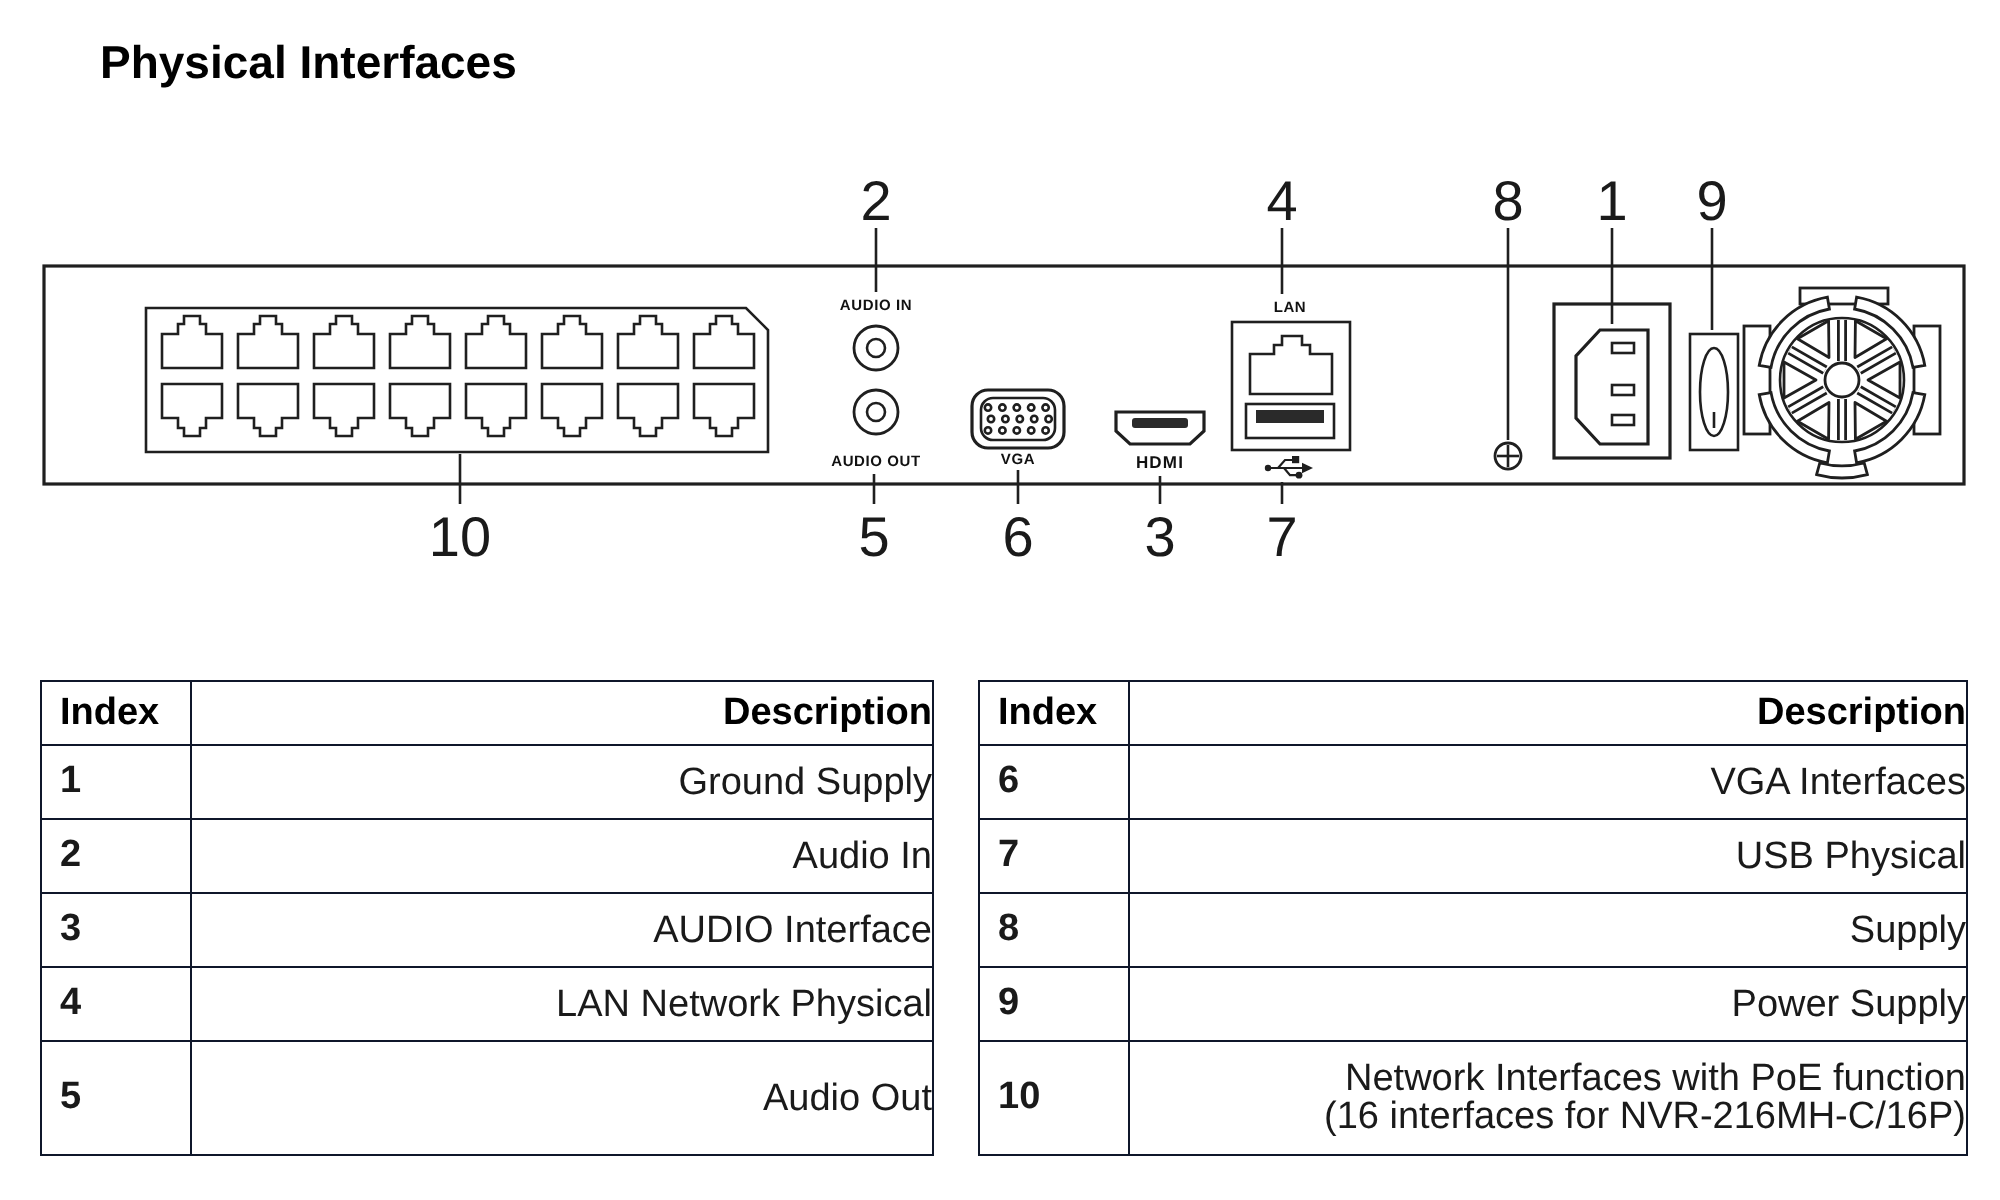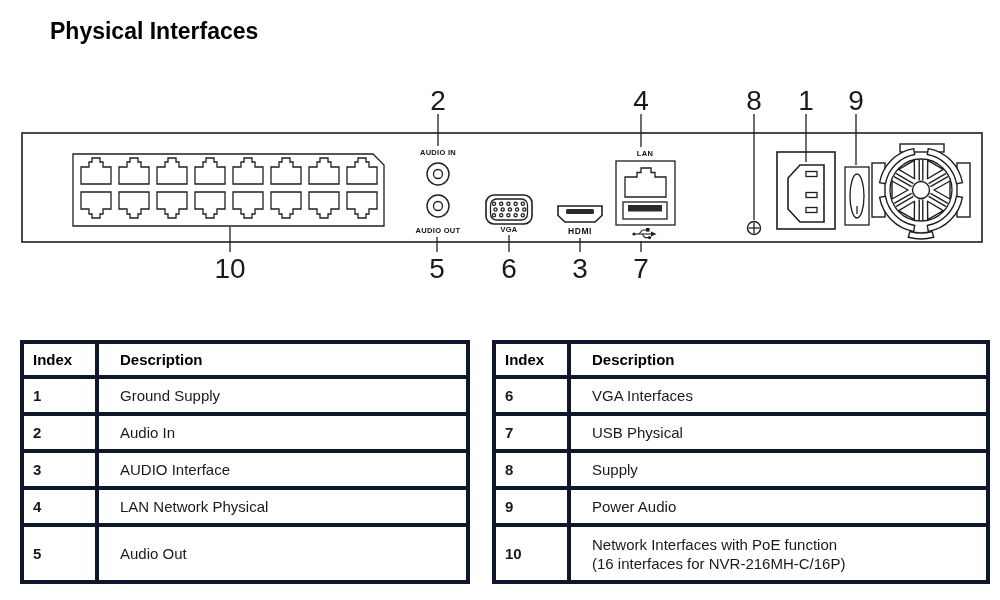--- a/index.html
+++ b/index.html
@@ -16,30 +16,30 @@
     font-size:23px; font-weight:700; color:#000;margin-left:40px;
   }
   .device-svg { position:absolute; left:0; top:85px; }
 
   .tables {
     position:absolute; left:20px; top:340px;
     display:flex; gap:22px;
   }
   table { border-collapse:collapse; table-layout:fixed; }
   th, td {
-    border:4px solid #0f172a;
-    font-size:15px; color:#1a1a1a;
+    border:1px solid #0f172a;
+    font-size:19px; color:#1a1a1a;
     vertical-align:middle; padding:0;
   }
   th { text-align:left; font-weight:700; color:#000; height:31px; }
   tbody tr { height:37px; }
   tbody tr.tall { height:57px; }
   .idx  { padding-left:9px;  font-weight:700; }
   th.idx { font-weight:700; }
-  .desc { padding-left:21px; line-height:19px; white-space:pre-line; }
+  .desc { padding-left:21px; line-height:19px; white-space:pre-line;text-align:right; }
 
   
   .ln   { stroke:#1f1f1f; stroke-width:1.3; fill:none; }
   .ln2  { stroke:#1f1f1f; stroke-width:1.6; fill:none; }
   .shape{ stroke:#1f1f1f; stroke-width:1.4; fill:#ffffff; }
   .darkfill { fill:#2a2a2a; stroke:none; }
   .calloutnum { font-size:28px; fill:#1a1a1a; text-anchor:middle; }
   .portlabel  { font-size:7.5px; font-weight:700; fill:#111; text-anchor:middle; letter-spacing:0.3px; }
   .hdmilabel  { font-size:8.5px; font-weight:700; fill:#111; text-anchor:middle; letter-spacing:0.6px; }
 </style>
@@ -290,21 +290,21 @@
       <tr>
         <td class="idx">7</td>
         <td class="desc">USB Physical</td>
       </tr>
       <tr>
         <td class="idx">8</td>
         <td class="desc">Supply</td>
       </tr>
       <tr>
         <td class="idx">9</td>
-        <td class="desc">Power Audio</td>
+        <td class="desc">Power Supply</td>
       </tr>
       <tr class="tall">
         <td class="idx">10</td>
         <td class="desc">Network Interfaces with PoE function
 (16 interfaces for NVR-216MH-C/16P)</td>
       </tr>
     </tbody>
   </table>
 </div>
 

